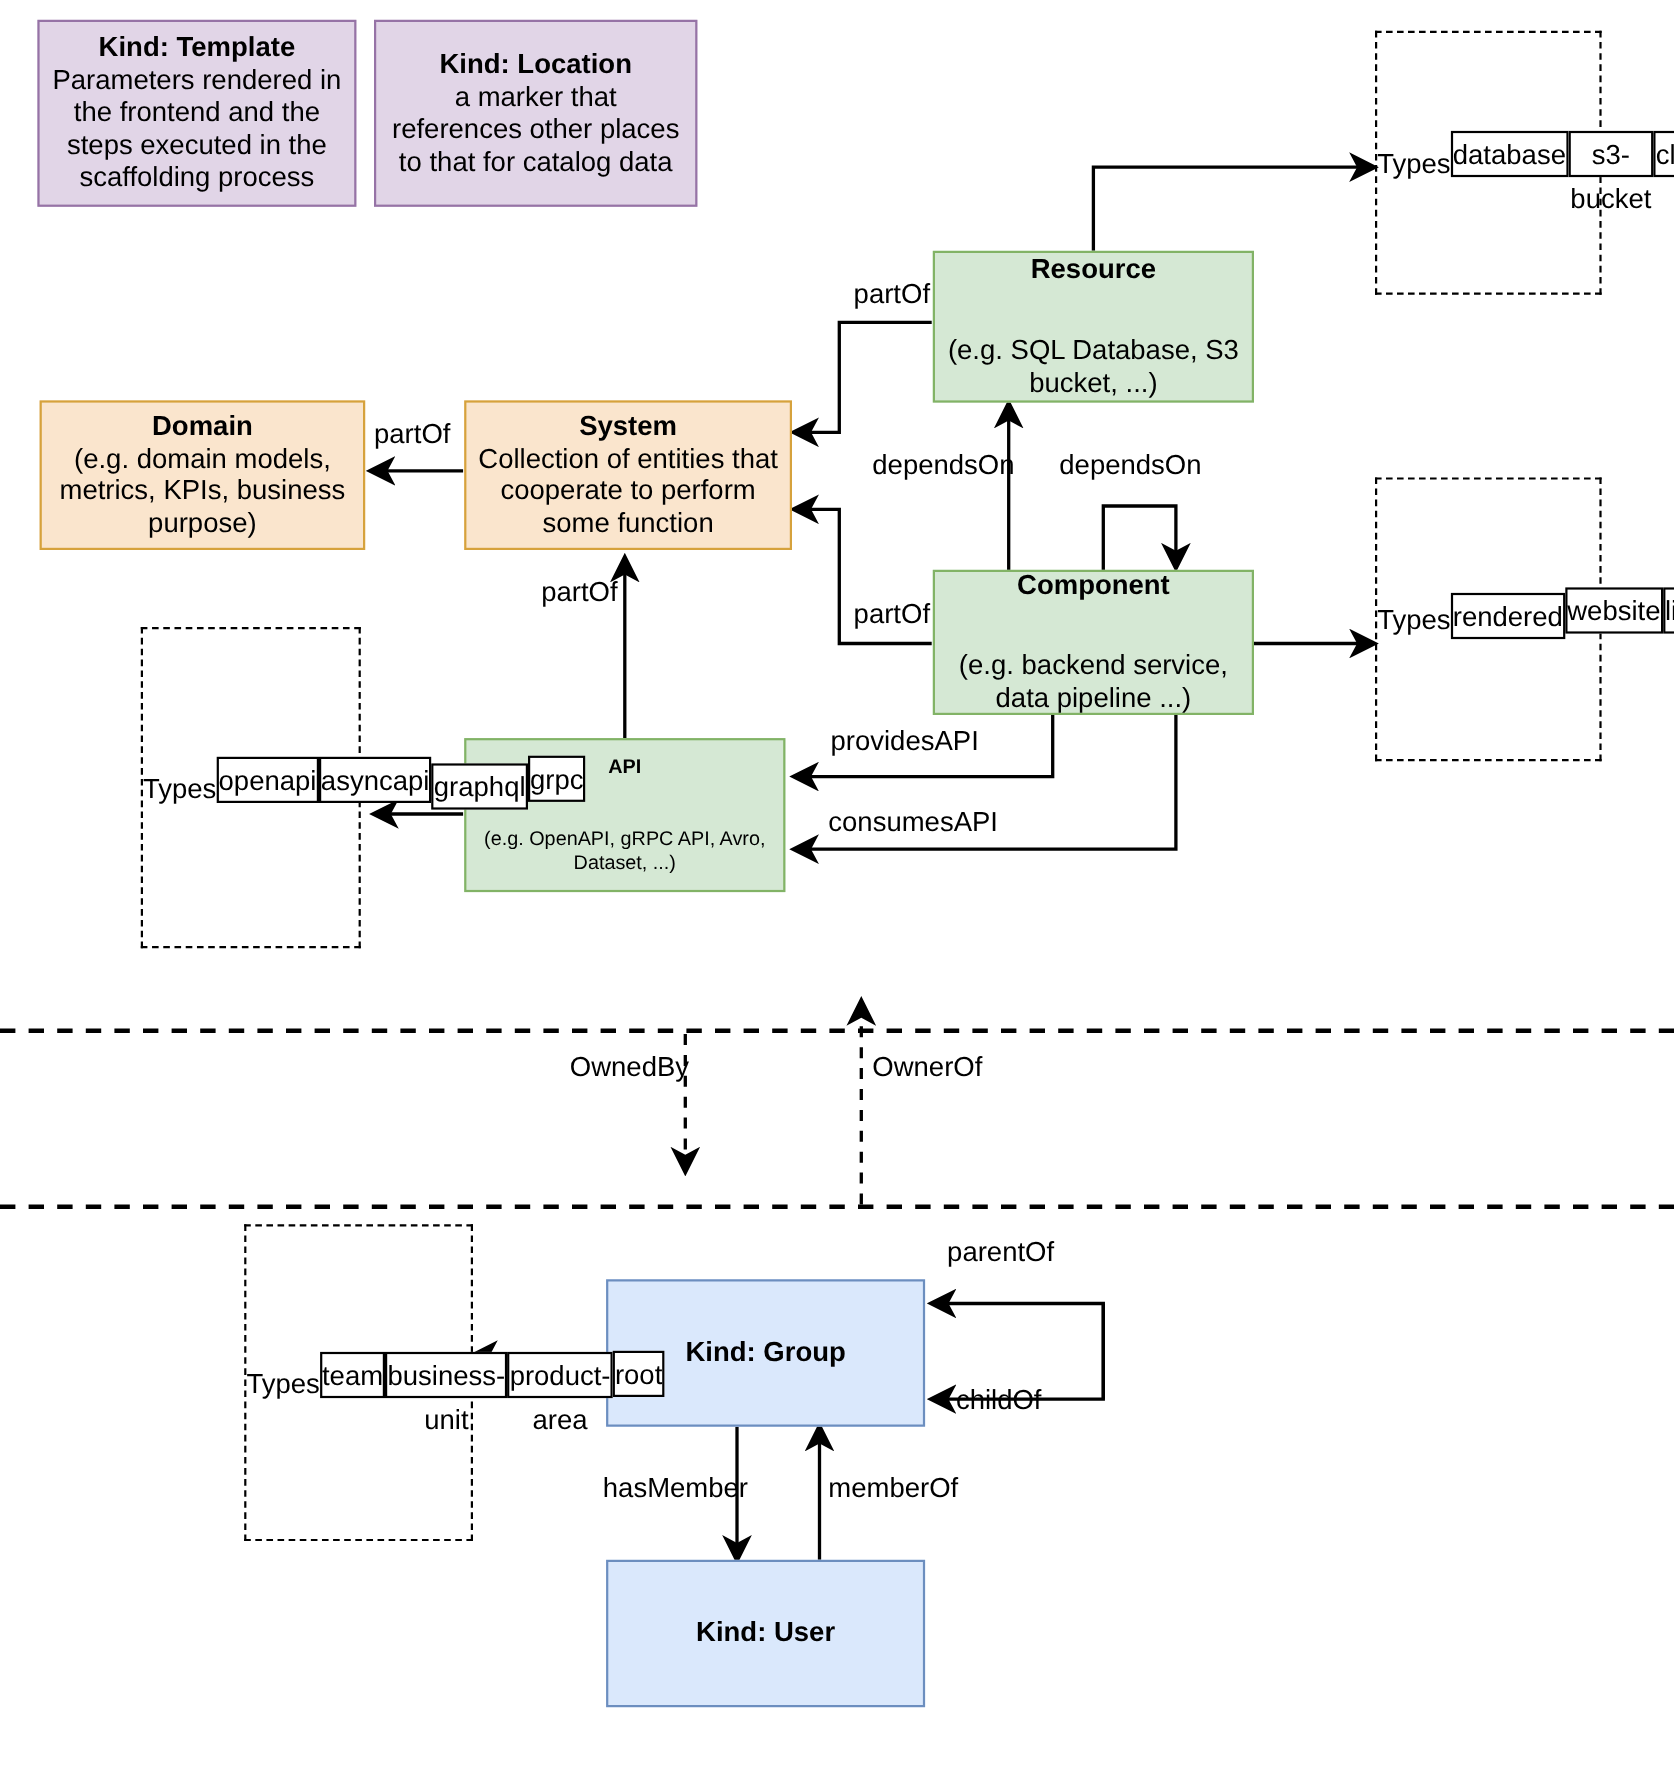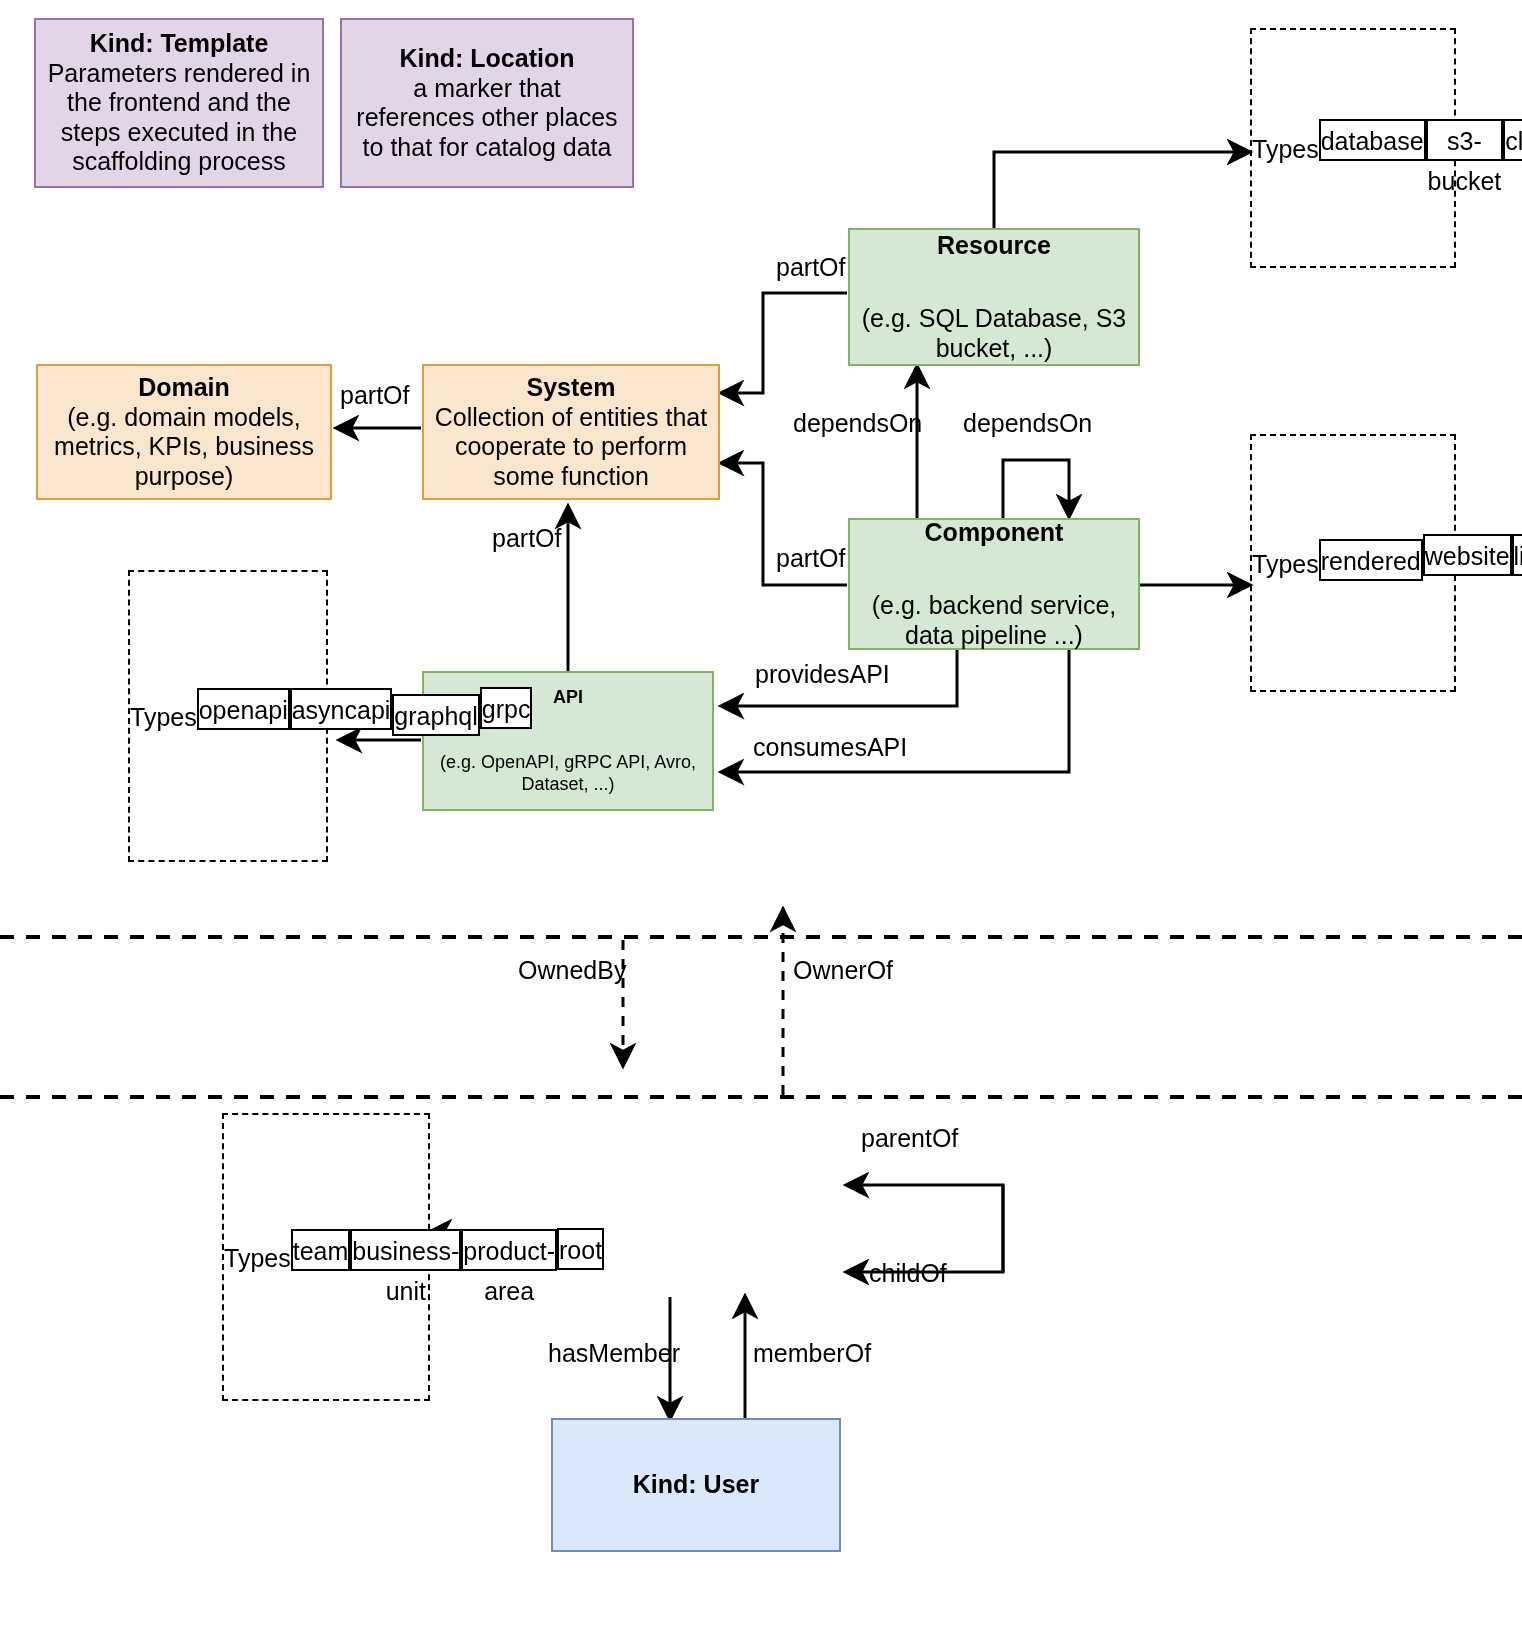--- a/index.html
+++ b/index.html
@@ -170,20 +170,23 @@
   <div class="node green" style="left:848px; top:518px; width:292px; height:132px; padding:0 6px; font-size:25px;">
     <span class="title">Component</span>
     <span class="desc">(e.g. backend service, data pipeline ...)</span>
   </div>
 
   <div class="node green" style="left:422px; top:671px; width:292px; height:140px; padding:0 6px; font-size:18px;">
     <span class="title">API</span>
     <span class="desc">(e.g. OpenAPI, gRPC API, Avro, Dataset, ...)</span>
   </div>
 
+  <div class="node blue" style="left:551px; top:1163px; width:290px; height:134px; font-size:25px;">
+    <span class="title">Kind: Group</span>
+  </div>
 
   <div class="node blue" style="left:551px; top:1418px; width:290px; height:134px; font-size:25px;">
     <span class="title">Kind: User</span>
   </div>
 
   <div class="typegroup" style="left:1250px; top:28px; width:206px; height:240px;">
     <span class="tg-title">Types</span>
     <div class="chip" style="width:146px;">database</div>
     <div class="chip" style="width:146px;">s3-bucket</div>
     <div class="chip" style="width:146px;">cluster</div>

